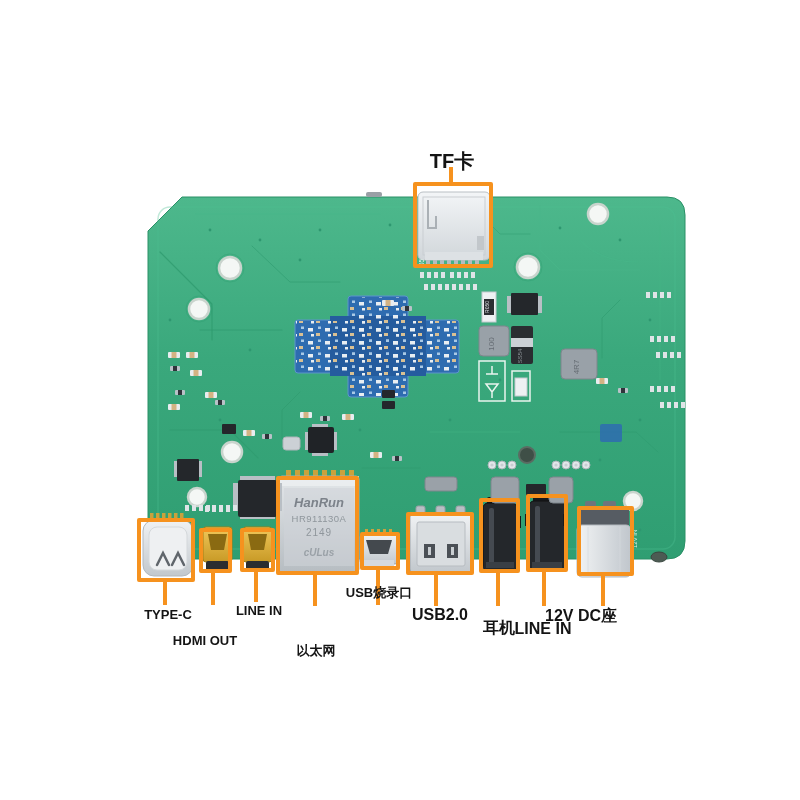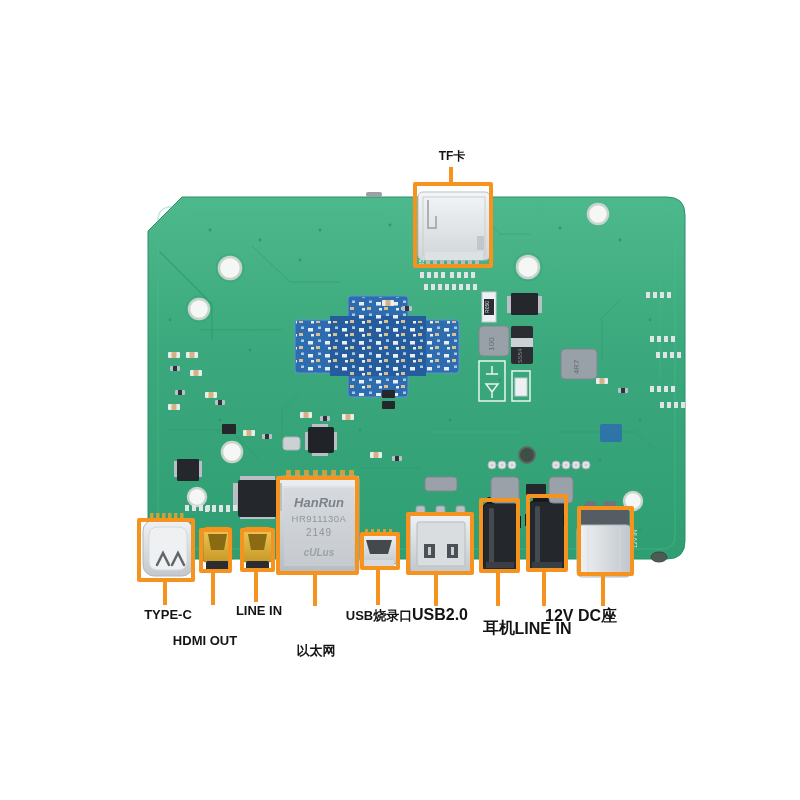--- a/index.html
+++ b/index.html
@@ -4,21 +4,21 @@
 <style>
   html,body{margin:0;padding:0;background:#fff;}
   .stage{position:relative;width:800px;height:800px;background:#fff;overflow:hidden;
          font-family:"Liberation Sans","DejaVu Sans",sans-serif;}
   .stage svg{position:absolute;left:0;top:0;}
   .ann-box{position:absolute;border:4px solid var(--ann-orange,#f6921e);border-radius:2px;box-sizing:border-box;}
   .leader{position:absolute;width:4px;background:var(--ann-orange,#f6921e);}
   .lbl{position:absolute;transform:translateX(-50%);font-weight:700;color:#141414;white-space:nowrap;letter-spacing:0;}
   .lbl-sm{font-size:13px;}
   .lbl-md{font-size:16px;}
-  .lbl-lg{font-size:12px;text-align:right;}
+  .lbl-lg{font-size:20px;text-align:right;}
 </style>
 </head>
 <body>
 
 <div class="stage">
 
 <svg width="800" height="800" viewBox="0 0 800 800">
   <defs>
     <linearGradient id="gBoard" x1="0" y1="0" x2="0" y2="1">
       <stop offset="0" stop-color="#4db88c"></stop>
@@ -392,21 +392,21 @@
   <div class="ann-box" style="left:240px;top:528px;width:35px;height:44px"></div>
   <div class="leader" style="left:254px;top:572px;height:30px"></div>
   <div class="lbl lbl-sm" style="left:259px;top:603px">LINE IN</div>
 
   <div class="ann-box" style="left:276px;top:476px;width:83px;height:99px"></div>
   <div class="leader" style="left:313px;top:575px;height:31px"></div>
   <div class="lbl lbl-sm" style="left:316px;top:642px">以太网</div>
 
   <div class="ann-box" style="left:360px;top:532px;width:40px;height:38px"></div>
   <div class="leader" style="left:376px;top:570px;height:35px"></div>
-  <div class="lbl lbl-sm" style="left:379px;top:607px">USB烧录口</div>
+  <div class="lbl lbl-sm" style="left:379px;top:584px">USB烧录口</div>
 
   <div class="ann-box" style="left:406px;top:512px;width:68px;height:63px"></div>
   <div class="leader" style="left:434px;top:575px;height:31px"></div>
   <div class="lbl lbl-md" style="left:440px;top:606px">USB2.0</div>
 
   <div class="ann-box" style="left:479px;top:498px;width:41px;height:75px"></div>
   <div class="leader" style="left:496px;top:573px;height:33px"></div>
   <div class="lbl lbl-md" style="left:499px;top:618px">耳机</div>
 
   <div class="ann-box" style="left:526px;top:494px;width:42px;height:78px"></div>

